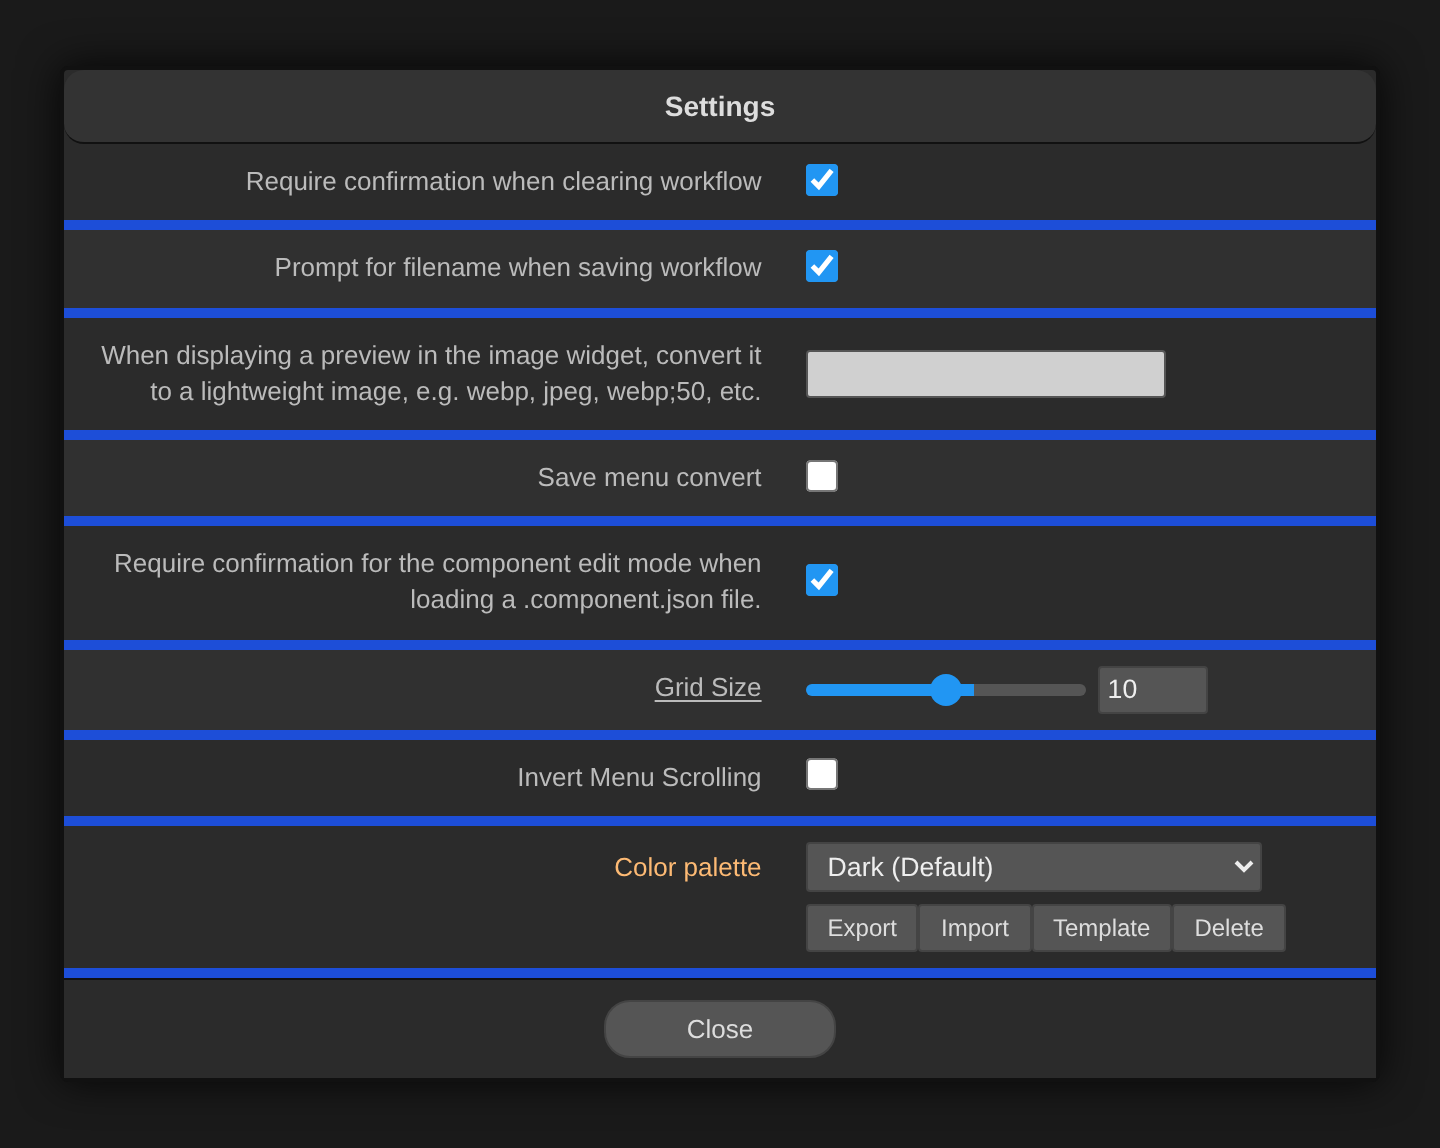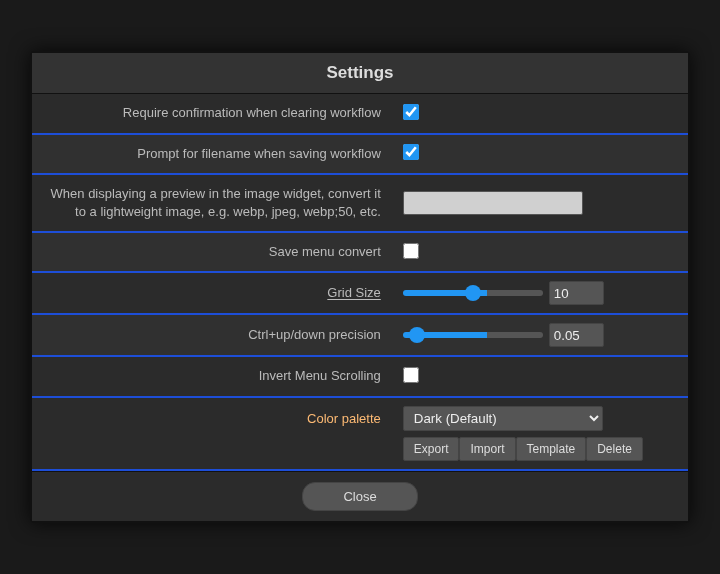--- a/index.html
+++ b/index.html
@@ -22,32 +22,33 @@
       border-radius: 4px;
       width: 660px;
       box-shadow: 0 0 20px rgba(0,0,0,0.8);
     }
 
     .dialog-title {
       background: #333;
       color: #ddd;
       text-align: center;
       padding: 10px;
-      font-size: 17px;
+      font-size: 14px;
       font-weight: bold;
       border-bottom: 1px solid #111;
+      border-radius: 10px;
     }
 
     .settings-table {
       width: 100%;
       border-collapse: collapse;
     }
 
     .settings-table tr {
-      border-bottom: 2px solid #1d4ed8;
+      border-bottom: 5px solid #1d4ed8;
     }
 
     .settings-table tr:nth-child(odd) {
       background: #2b2b2b;
     }
 
     .settings-table tr:nth-child(even) {
       background: #303030;
     }
 
@@ -131,21 +132,21 @@
       vertical-align: top;
       padding-top: 12px;
     }
 
     .palette-control {
       padding: 8px 10px;
       vertical-align: top;
     }
 
     .palette-select {
-      width: 200px;
+      width: 228px;
       background: #555;
       color: #eee;
       border: 1px solid #444;
       padding: 3px 6px;
       border-radius: 2px;
       margin-bottom: 6px;
       display: block;
     }
 
     .palette-buttons {
@@ -205,34 +206,29 @@
         </tr>
         <tr>
           <td class="label-cell">When displaying a preview in the image widget, convert it to a lightweight image, e.g. webp, jpeg, webp;50, etc.</td>
           <td class="control-cell"><input type="text" class="text-input" style=""></td>
         </tr>
         <tr>
           <td class="label-cell">Save menu convert</td>
           <td class="control-cell"><input type="checkbox" class="checkbox-control" style=""></td>
         </tr>
         <tr>
+          <td class="label-cell">Require confirmation for the component edit mode when loading a .component.json file.</td>
+          <td class="control-cell"><input type="checkbox" class="checkbox-control" checked="" style=""></td>
+        </tr>
+        <tr>
           <td class="label-cell"><span class="grid-size-label">Grid Size</span></td>
           <td class="control-cell">
             <div class="slider-container">
               <input type="range" class="range-slider" min="0" max="20" step="1" value="10" style="">
               <input type="text" class="number-input" value="10" style="">
-            </div>
-          </td>
-        </tr>
-        <tr>
-          <td class="label-cell">Ctrl+up/down precision</td>
-          <td class="control-cell">
-            <div class="slider-container">
-              <input type="range" class="range-slider" min="0" max="1" step="0.01" value="0.05" style="">
-              <input type="text" class="number-input" value="0.05" style="">
             </div>
           </td>
         </tr>
         <tr>
           <td class="label-cell">Invert Menu Scrolling</td>
           <td class="control-cell"><input type="checkbox" class="checkbox-control" style=""></td>
         </tr>
       </tbody>
   </table>
 

